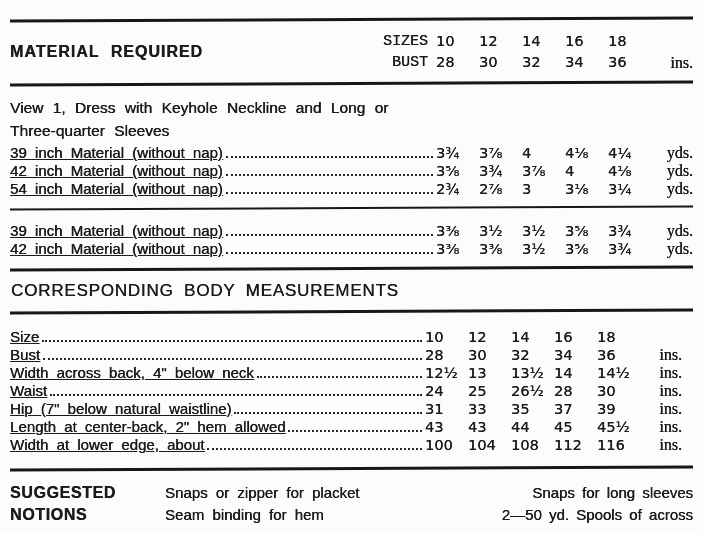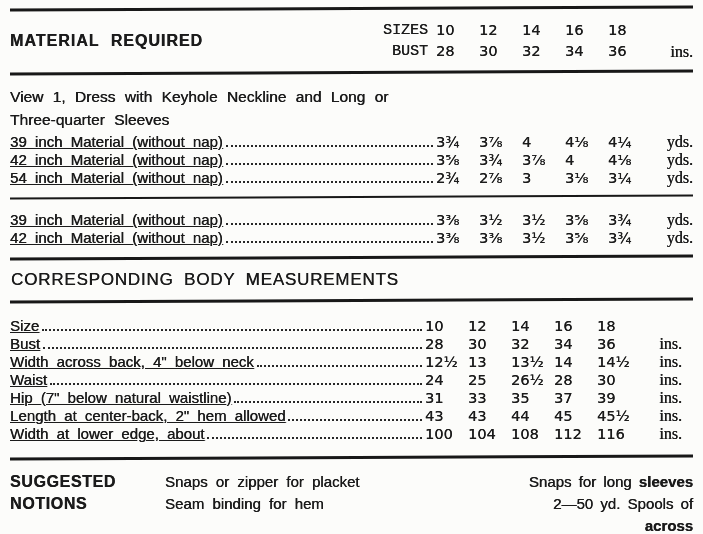--- a/index.html
+++ b/index.html
@@ -5,21 +5,21 @@
   * { margin:0; padding:0; box-sizing:border-box; }
   html,body { width:703px; height:534px; }
   body {
     background:#fcfcfa;
     color:#1b1b1b;
     font-family:"Liberation Sans","DejaVu Sans",sans-serif;
     overflow:hidden;
   }
   .sheet {
     width:703px; height:534px;
-    padding:7px 10px 0 10px;
+    padding:18px 10px 0 10px;
     text-shadow:0.35px 0 0 currentColor; 
   }
   .rule { height:3px; background:#181818; transform:rotate(-0.25deg); }
   .rule.thin { height:2px; }
 
   
   .header { display:flex; align-items:center; margin:10px 0 9px 0; }
   .title-main { font-weight:700; font-size:16px; letter-spacing:1px; word-spacing:6px; }
   .header-right { margin-left:auto; }
   .hrow { display:flex; justify-content:flex-end; line-height:21px; font-size:15px; }
@@ -41,21 +41,21 @@
 
   .bm-title { font-weight:400; font-size:17px; letter-spacing:0.8px; word-spacing:5px; margin:11px 0 9px 1px; }
   .bm-rows { margin:15px 11px 13px 0; }
   .bm-rows .drow { line-height:17px; }
 
   
   .notions { display:flex; margin-top:12px; font-size:15px; line-height:22px; }
   .n-left { width:155px; font-weight:700; font-size:16px; letter-spacing:0.6px; }
   .n-mid { width:335px; word-spacing:4px; }
   .n-right { flex:1; text-align:right; word-spacing:3px; }
-  .strong { font-weight:700; }
+  .strong { font-weight:400; }
 </style>
 </head>
 <body>
 
 <div class="sheet">
 
   <div class="rule"></div>
 
   <div class="header">
     <div class="title-main">MATERIAL REQUIRED</div>

